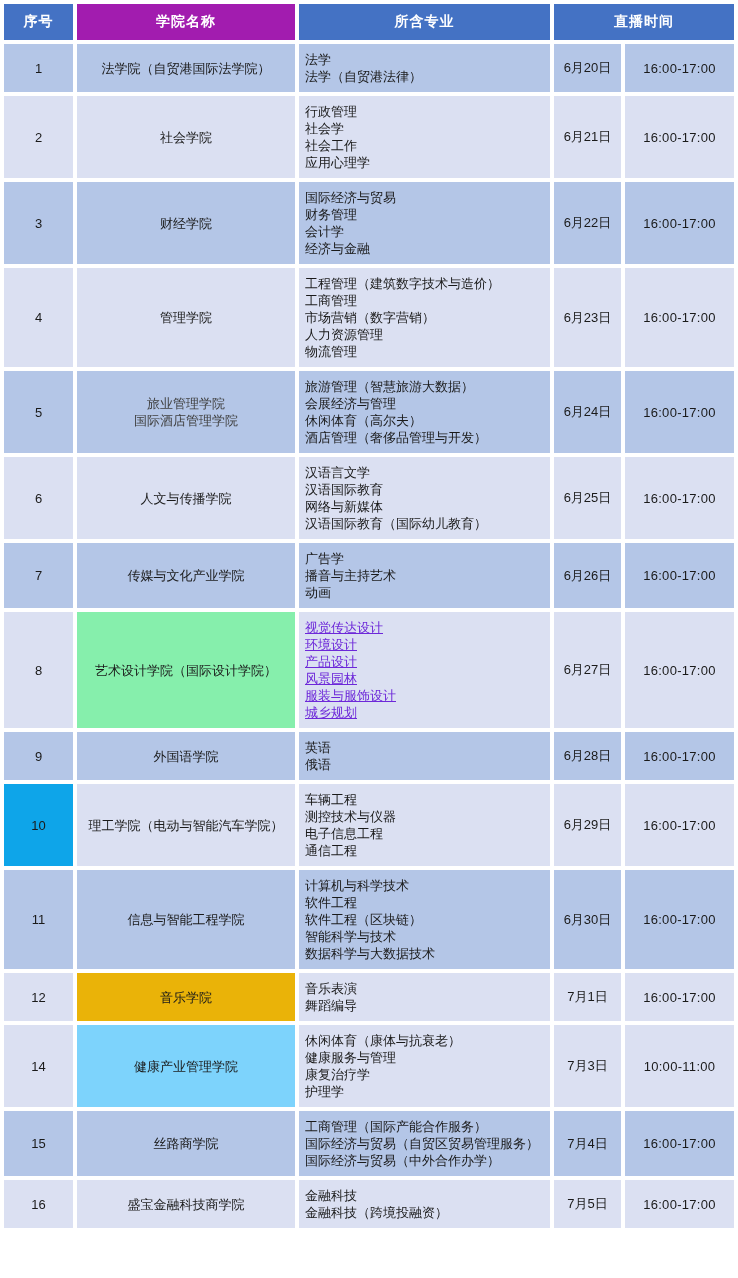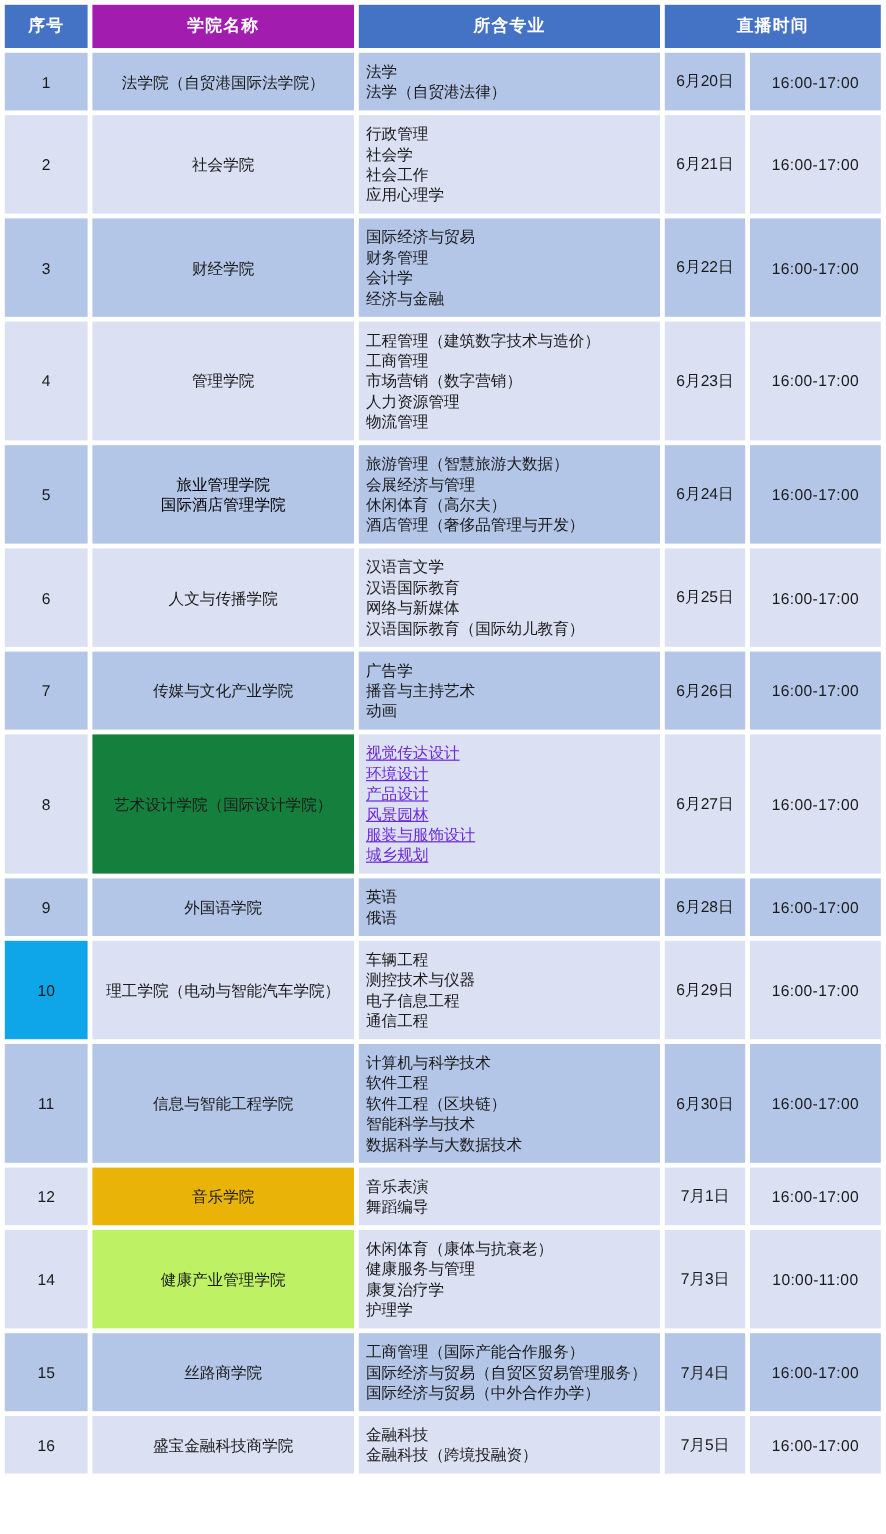--- a/index.html
+++ b/index.html
@@ -108,21 +108,21 @@
           <div class="line">工商管理</div>
           <div class="line">市场营销（数字营销）</div>
           <div class="line">人力资源管理</div>
           <div class="line">物流管理</div>
         </td>
         <td class="c-date" style="background: rgb(219, 224, 242); color: rgb(26, 26, 26);">6月23日</td>
         <td class="c-time" style="background: rgb(219, 224, 242); color: rgb(26, 26, 26);">16:00-17:00</td>
       </tr>
       <tr>
         <td class="c-idx" style="background: rgb(180, 198, 231); color: rgb(26, 26, 26);">5</td>
-        <td class="c-college" style="background: rgb(180, 198, 231); color: #000000;">
+        <td class="c-college" style="background: rgb(180, 198, 231); color: #404040;">
           <div class="line">旅业管理学院</div>
           <div class="line">国际酒店管理学院</div>
         </td>
         <td class="c-majors" style="background: rgb(180, 198, 231); color: rgb(26, 26, 26);">
           <div class="line">旅游管理（智慧旅游大数据）</div>
           <div class="line">会展经济与管理</div>
           <div class="line">休闲体育（高尔夫）</div>
           <div class="line">酒店管理（奢侈品管理与开发）</div>
         </td>
         <td class="c-date" style="background: rgb(180, 198, 231); color: rgb(26, 26, 26);">6月24日</td>
@@ -150,21 +150,21 @@
         <td class="c-majors" style="background: rgb(180, 198, 231); color: rgb(26, 26, 26);">
           <div class="line">广告学</div>
           <div class="line">播音与主持艺术</div>
           <div class="line">动画</div>
         </td>
         <td class="c-date" style="background: rgb(180, 198, 231); color: rgb(26, 26, 26);">6月26日</td>
         <td class="c-time" style="background: rgb(180, 198, 231); color: rgb(26, 26, 26);">16:00-17:00</td>
       </tr>
       <tr>
         <td class="c-idx" style="background: rgb(219, 224, 242); color: rgb(26, 26, 26);">8</td>
-        <td class="c-college" style="background: #15803d; color: rgb(26, 26, 26);">
+        <td class="c-college" style="background: #86efac; color: rgb(26, 26, 26);">
           <div class="line">艺术设计学院（国际设计学院）</div>
         </td>
         <td class="c-majors" style="background: rgb(219, 224, 242); color: #6d28d9; text-decoration: underline;">
           <div class="line">视觉传达设计</div>
           <div class="line">环境设计</div>
           <div class="line">产品设计</div>
           <div class="line">风景园林</div>
           <div class="line">服装与服饰设计</div>
           <div class="line">城乡规划</div>
         </td>
@@ -219,21 +219,21 @@
         </td>
         <td class="c-majors" style="background: rgb(219, 224, 242); color: rgb(26, 26, 26);">
           <div class="line">音乐表演</div>
           <div class="line">舞蹈编导</div>
         </td>
         <td class="c-date" style="background: rgb(219, 224, 242); color: rgb(26, 26, 26);">7月1日</td>
         <td class="c-time" style="background: rgb(219, 224, 242); color: rgb(26, 26, 26);">16:00-17:00</td>
       </tr>
       <tr>
         <td class="c-idx" style="background: rgb(219, 224, 242); color: rgb(26, 26, 26);">14</td>
-        <td class="c-college" style="background: #bef264; color: rgb(26, 26, 26); margin-top: 15px;">
+        <td class="c-college" style="background: #7dd3fc; color: rgb(26, 26, 26); margin-top: 15px;">
           <div class="line">健康产业管理学院</div>
         </td>
         <td class="c-majors" style="background: rgb(219, 224, 242); color: rgb(26, 26, 26);">
           <div class="line">休闲体育（康体与抗衰老）</div>
           <div class="line">健康服务与管理</div>
           <div class="line">康复治疗学</div>
           <div class="line">护理学</div>
         </td>
         <td class="c-date" style="background: rgb(219, 224, 242); color: rgb(26, 26, 26);">7月3日</td>
         <td class="c-time" style="background: rgb(219, 224, 242); color: rgb(26, 26, 26);">10:00-11:00</td>

